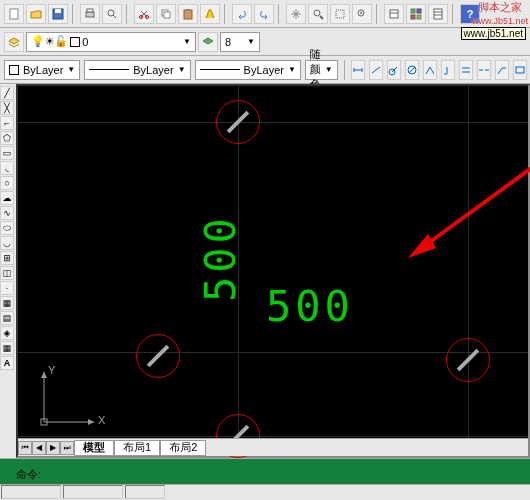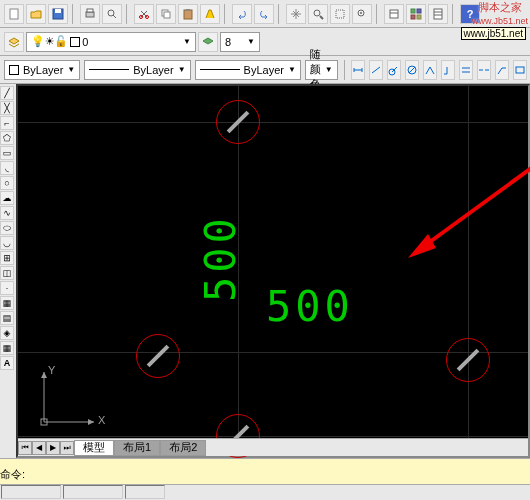--- a/index.html
+++ b/index.html
@@ -24,23 +24,23 @@
 .grip{position:absolute;width:44px;height:44px;}
 .grip .circ{position:absolute;inset:0;border:1px solid #c00;border-radius:50%;}
 .grip .bar{position:absolute;left:50%;top:50%;width:28px;height:4px;background:#aaa;transform:translate(-50%,-50%) rotate(-45deg);}
 .txt500h{position:absolute;color:#0c0;font-family:monospace;font-size:42px;letter-spacing:4px;}
 .txt500v{position:absolute;color:#0c0;font-family:monospace;font-size:42px;letter-spacing:4px;transform:rotate(-90deg);transform-origin:left top;}
 .arrow{position:absolute;pointer-events:none;}
 .ucs{position:absolute;left:16px;bottom:22px;color:#999;font-size:10px;}
 .ucs svg{display:block;}
 .tabs{position:absolute;left:0;right:0;bottom:0;height:18px;background:#e8e8e8;display:flex;align-items:center;border-top:1px solid #aaa;}
 .tabs .tbtn{width:14px;height:14px;border:1px solid #999;background:#ddd;display:flex;align-items:center;justify-content:center;font-size:8px;cursor:pointer;}
-.tabs .tab{height:16px;padding:0 8px;border:1px solid #999;background:#a3a3a3;display:flex;align-items:center;font-size:10px;cursor:pointer;}
-.tabs .tab.active{background:#fff;font-weight:normal;}
-.cmd{position:absolute;left:0;right:0;bottom:16px;height:26px;background:#fef9c3;border-top:1px solid #aaa;padding:2px 0;font-size:11px;display:flex;align-items:flex-end;}
+.tabs .tab{height:16px;padding:0 8px;border:1px solid #999;background:#ffffff;display:flex;align-items:center;font-size:10px;cursor:pointer;}
+.tabs .tab.active{background:#fff;font-weight:bold;}
+.cmd{position:absolute;left:0;right:0;bottom:16px;height:26px;background:#15803d;border-top:1px solid #aaa;padding:2px 16px;font-size:11px;display:flex;align-items:flex-end;}
 .status{position:absolute;left:0;right:0;bottom:0;height:16px;background:#e8e8e8;border-top:1px solid #aaa;display:flex;}
 .status .cell{border:1px inset #ccc;width:60px;height:14px;margin:0 1px;}
 .watermark{position:absolute;top:0;right:2px;font-size:10px;color:#c33;text-shadow:0 0 2px #fff;z-index:50;text-align:center;}
 .help-hint{position:absolute;top:27px;right:4px;font-size:10px;background:#ffffe1;border:1px solid #000;padding:0 2px;z-index:40;}
 </style>
 </head>
 <body>
 
 <div class="watermark">
   <span>脚本之家</span><br>

